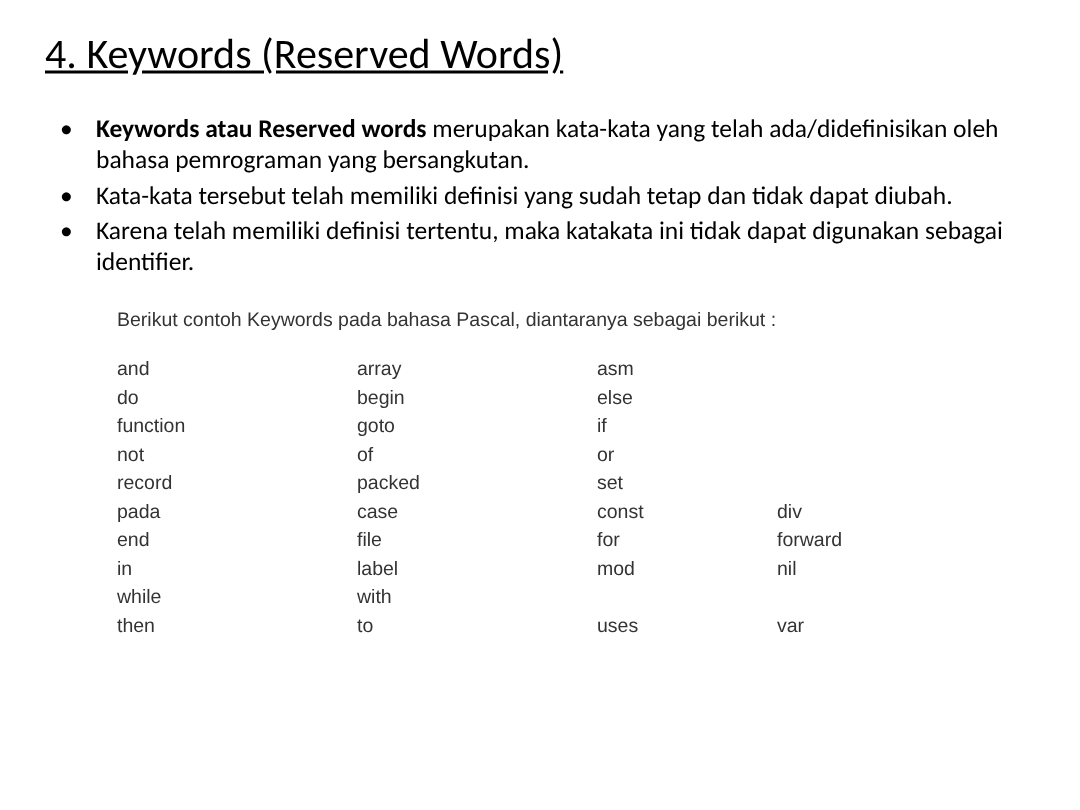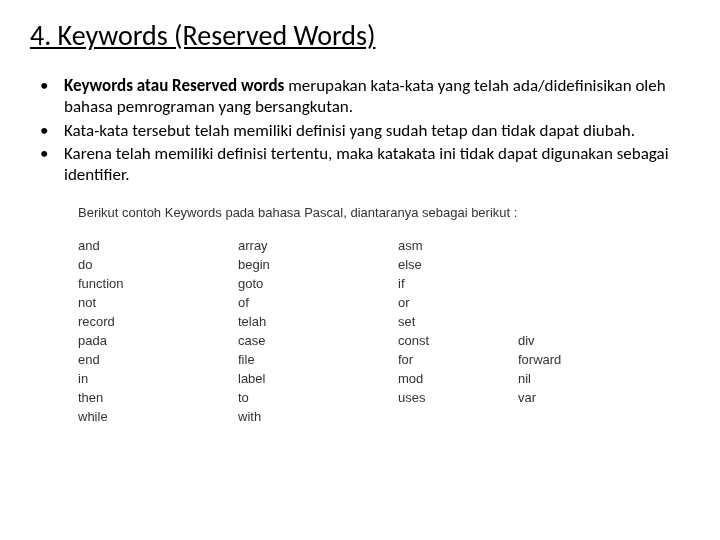--- a/index.html
+++ b/index.html
@@ -105,21 +105,21 @@
         <td class="c3"></td>
       </tr>
       <tr>
         <td class="c0">not</td>
         <td class="c1">of</td>
         <td class="c2">or</td>
         <td class="c3"></td>
       </tr>
       <tr>
         <td class="c0">record</td>
-        <td class="c1">telah</td>
+        <td class="c1">packed</td>
         <td class="c2">set</td>
         <td class="c3"></td>
       </tr>
       <tr>
         <td class="c0">pada</td>
         <td class="c1">case</td>
         <td class="c2">const</td>
         <td class="c3">div</td>
       </tr>
       <tr>
@@ -128,25 +128,25 @@
         <td class="c2">for</td>
         <td class="c3">forward</td>
       </tr>
       <tr>
         <td class="c0">in</td>
         <td class="c1">label</td>
         <td class="c2">mod</td>
         <td class="c3">nil</td>
       </tr>
       <tr>
+        <td class="c0">while</td>
+        <td class="c1">with</td>
+        <td class="c2"></td>
+        <td class="c3"></td>
+      </tr>
+      <tr>
         <td class="c0">then</td>
         <td class="c1">to</td>
         <td class="c2">uses</td>
         <td class="c3">var</td>
       </tr>
-      <tr>
-        <td class="c0">while</td>
-        <td class="c1">with</td>
-        <td class="c2"></td>
-        <td class="c3"></td>
-      </tr>
     </tbody>
 </table>
 
 </body></html>

